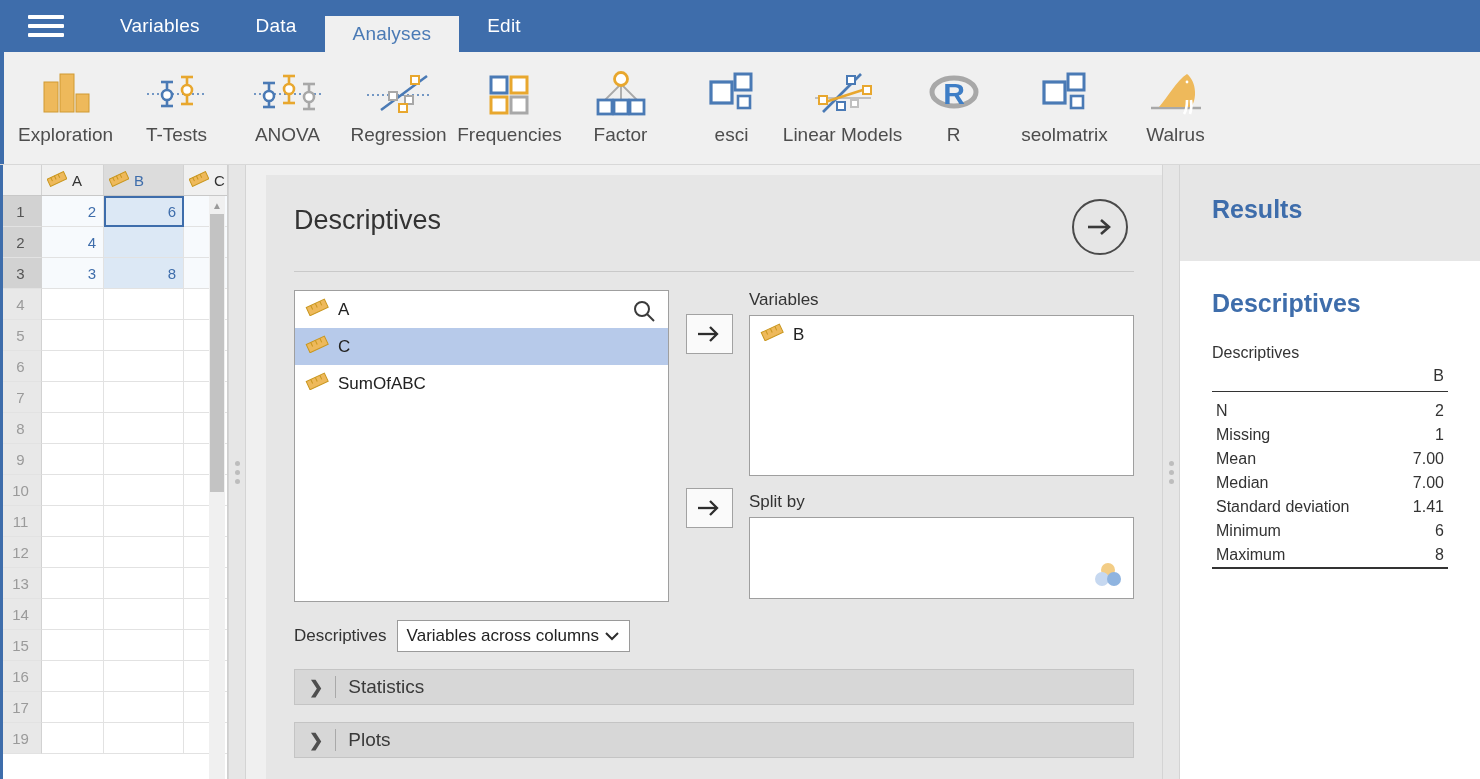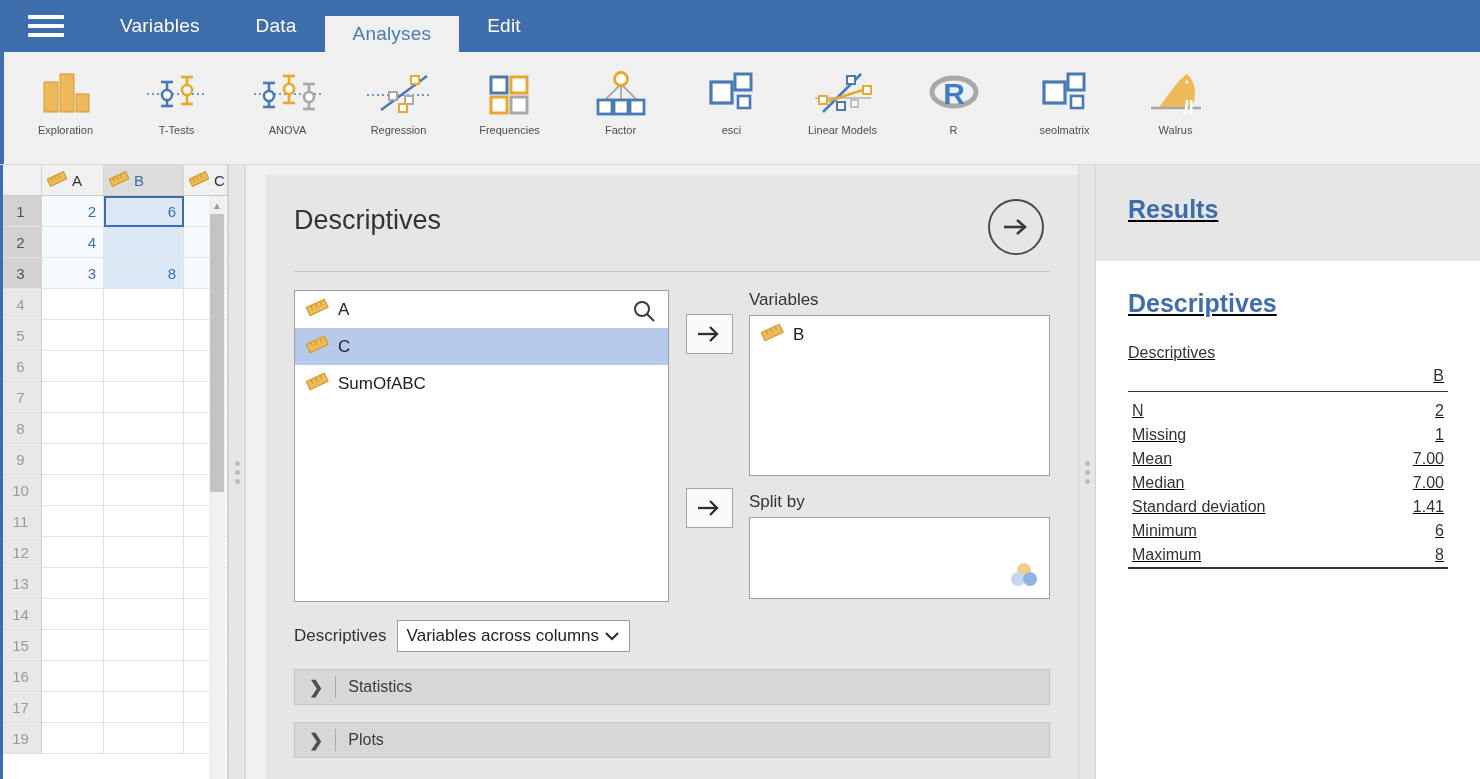--- a/index.html
+++ b/index.html
@@ -41,21 +41,21 @@
   .ribbon::before{
     content:""; position:absolute; left:0; top:0; bottom:0; width:4px;
     background:#3e6dab;
   }
   .rib-item {
     width: 111px; padding-top: 12px;
     display: flex; flex-direction: column; align-items: center;
     cursor: pointer;
   }
   .rib-icon { height: 58px; display: flex; align-items: center; justify-content: center; }
-  .rib-label { font-size: 11px; color: #4d4d4d; margin-top: 2px; white-space: nowrap;}
+  .rib-label { font-size: 19px; color: #4d4d4d; margin-top: 2px; white-space: nowrap;}
 
   
   .main {
     position: absolute; top: 165px; left: 0; right: 0; bottom: 0;
     display: flex; background: #ffffff;
   }
 
   
   .sheet {
     width: 228px; position: relative; background: #fff;
@@ -172,24 +172,24 @@
   .chk-wrap { display: flex; align-items: center; gap: 11px; cursor: pointer; }
   .chkbox { width: 24px; height: 24px; border: 1px solid #8c8c8c; background: #fff; }
   .chk-label { font-size: 17px; color: #222; }
 
   .collapse {
     margin: 17px 28px 0 28px; background: #d7d7d7; border: 1px solid #c4c4c4;
     height: 36px; display: flex; align-items: center; padding-left: 14px; cursor: pointer;
   }
   .collapse .chev-r { color: #4f4f4f; font-size: 17px; font-weight: bold; margin-right: 12px;}
   .collapse .divider { width: 1px; height: 22px; background: #a9a9a9; margin-right: 12px; }
-  .collapse .ctitle { font-size: 16px; color: #3a3a3a; }
+  .collapse .ctitle { font-size: 19px; color: #3a3a3a; }
 
   
-  .results { width: 384px; background: #fff; position: relative; overflow: hidden; text-decoration: underline; }
+  .results { width: 300px; background: #fff; position: relative; overflow: hidden; }
   .res-head { height: 96px; background: #e6e6e6; padding: 30px 0 0 32px; }
   .res-head h2 { font-size: 25px; color: #3e6dab; font-weight: bold; }
   .res-body { padding: 28px 32px 0 32px; }
   .res-h1 { font-size: 25px; color: #3e6dab; font-weight: bold; margin-bottom: 26px; }
   .tbl-caption { font-size: 16px; color: #333; margin-bottom: 3px; }
   table.desc { width: 100%; border-collapse: collapse; }
   table.desc th {
     font-size: 16px; font-weight: normal; color: #333; text-align: right;
     padding: 2px 4px 6px 4px;
   }

